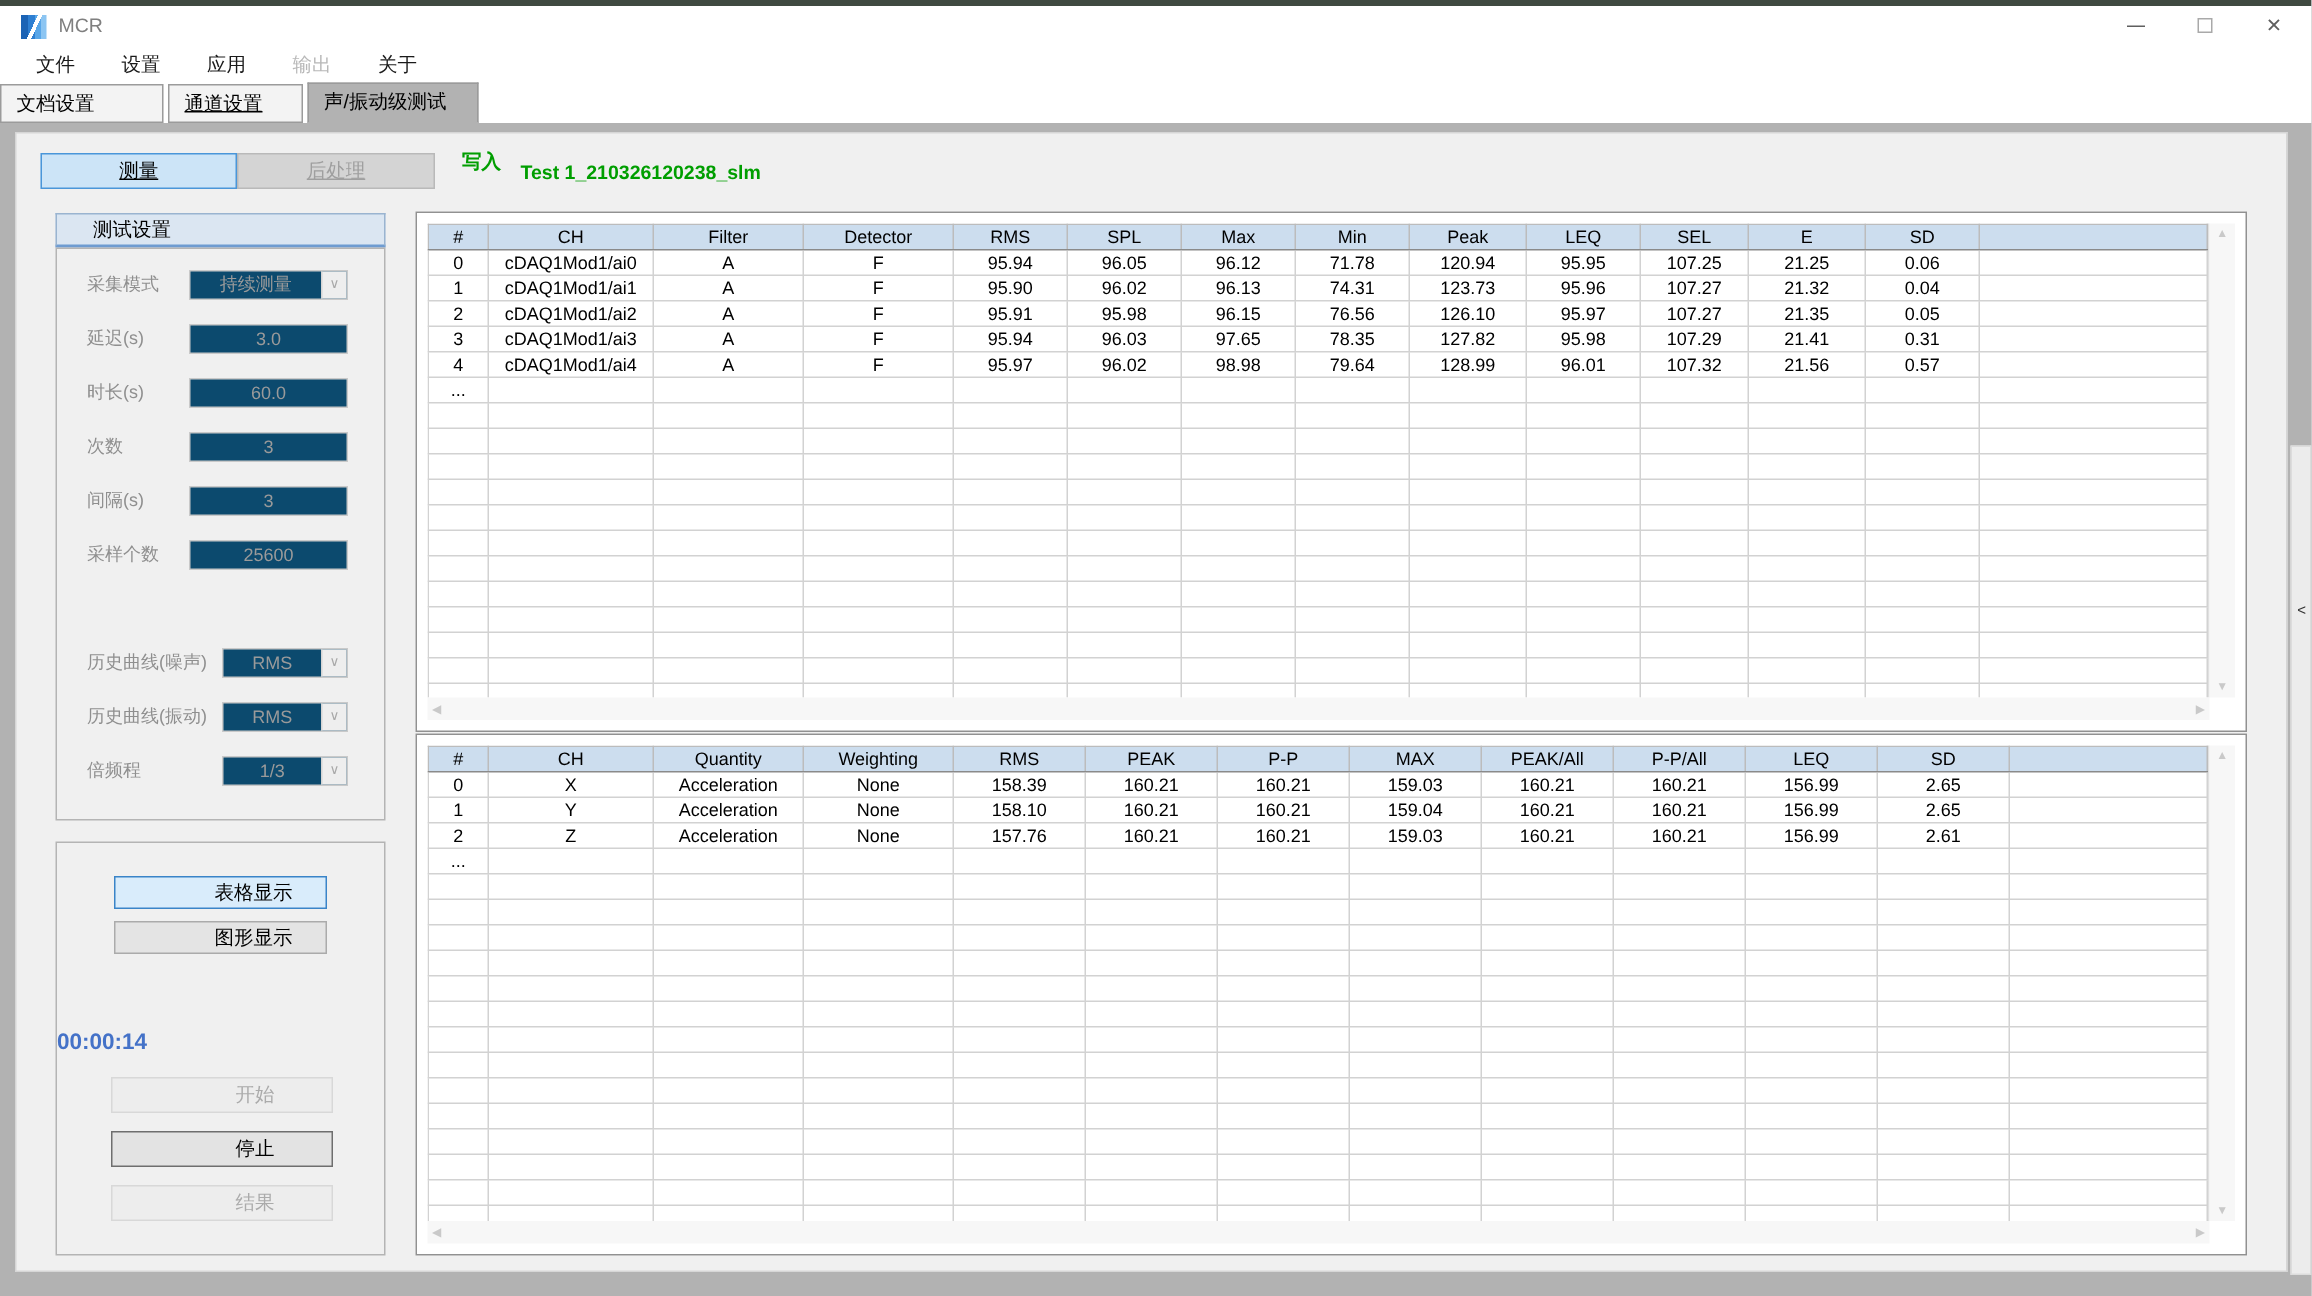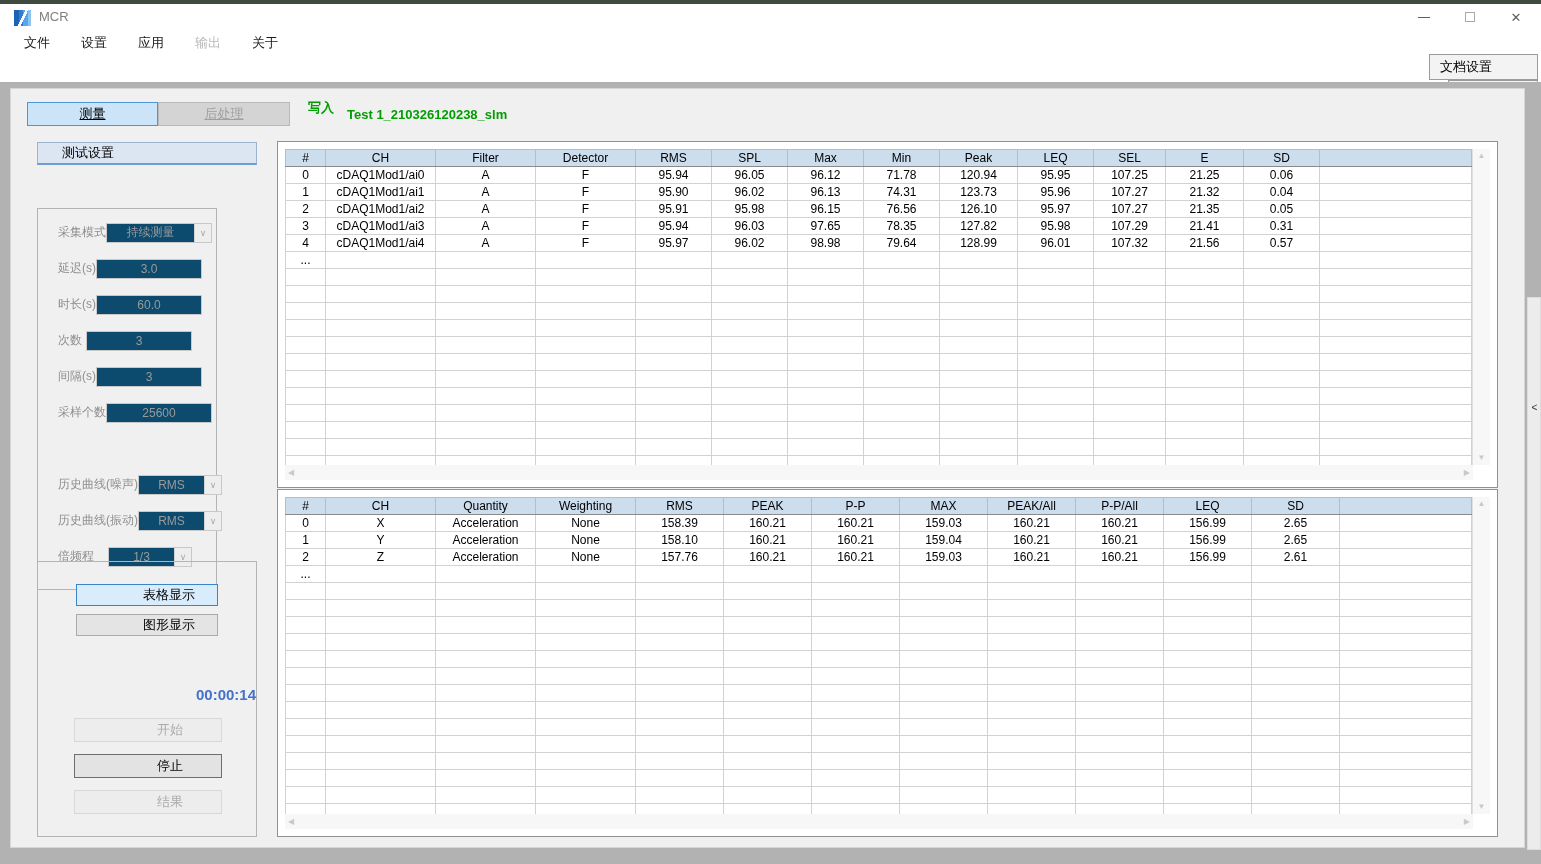--- a/index.html
+++ b/index.html
@@ -21,53 +21,53 @@
   .win-controls { position:absolute; right:2px; top:4px; display:flex; }
   .win-btn { width:46px; height:26px; display:flex; align-items:center; justify-content:center; color:#5f5f5f; }
   .min-glyph { width:12px; border-top:1px solid #5f5f5f; }
   .max-glyph { width:10px; height:10px; border:1px solid #a9a9a9; }
   .close-glyph { font-size:13px; color:#5f5f5f; }
   
   .menubar { position:absolute; left:0; top:32px; width:1541px; height:22px; background:#ffffff; display:flex; align-items:center; padding-left:12px; }
   .menu-item { padding:0 12px; margin-right:7px; font-size:13px; color:#1a1a1a; }
   .menu-item.disabled { color:#b8b8b8; }
   
-  .tabrow { position:absolute; left:0; top:54px; width:1541px; height:28px; background:#ffffff; display:flex; align-items:flex-end; padding-left:0;flex-direction:column; }
+  .tabrow { position:absolute; left:0; top:54px; width:1541px; height:28px; background:#ffffff; display:flex; align-items:flex-end; padding-left:0; }
   .tab { height:26px; line-height:24px; border:1px solid #9b9b9b; background:#f3f3f3; font-size:13px; padding-left:10px; margin-right:3px; }
   .tab-1 { width:109px; } .tab-2 { width:90px;text-decoration:underline; } .tab-3 { width:114px; }
   .tab.active { background:#b2b2b2; border-bottom:1px solid #b2b2b2; height:27px; }
   
   .content-bg { position:absolute; left:0; top:82px; width:1541px; height:782px; background:#b2b2b2; }
   .main-panel { position:absolute; left:10px; top:88px; width:1515px; height:760px; background:#f0f0f0; border:1px solid #d6d6d6; }
   
   .btn { display:flex; align-items:center; justify-content:center; font-size:13px;text-decoration:underline; }
   .measure-btn { position:absolute; left:16px; top:13px; width:131px; height:24px; background:#cce4f7; border:1px solid #4a96d9; }
   .post-btn { position:absolute; left:147px; top:13px; width:132px; height:24px; background:#d4d4d4; border:1px solid #b9b9b9; color:#9f9f9f; }
   .write-label { position:absolute; left:297px; top:10px; font-weight:bold; font-size:13px; color:#009e00; }
   .file-label  { position:absolute; left:336px; top:18px; font-weight:bold; font-size:13px; color:#009e00; }
   
   .settings-header { position:absolute; left:26px; top:53px; width:220px; height:23px; background:#dbe6f2;
     border:1px solid #9ab4d0; border-bottom:2px solid #6f9cd1; line-height:20px; padding-left:24px; font-size:13px; }
-  .settings-box { position:absolute; left:26px; top:76px; width:180px; height:382px; border:1px solid #b4b4b4; padding-top:13px;margin-top:43px; }
+  .settings-box { position:absolute; left:26px; top:76px; width:220px; height:382px; border:1px solid #b4b4b4; padding-top:13px; }
   .field-row { height:21px; margin-bottom:15px; display:flex; align-items:center; }
   .field-row.gap-top { margin-top:51px; }
   .field-label { margin-left:20px; flex:1; color:#8f8f8f; font-size:12px; white-space:nowrap; }
   .field-control { width:106px; height:20px; margin-right:24px; background:#0c4a6e; border:1px solid #c9c9c9;
     color:#9a9a9a; display:flex; align-items:center; justify-content:center; position:relative; font-size:12px; flex:none; }
   .field-control.narrow { width:84px; }
   .field-control .chev { position:absolute; right:0; top:0; width:17px; height:100%; background:#eeeeee;
     border-left:1px solid #d4d4d4; display:flex; align-items:center; justify-content:center; color:#a8a8a8; font-size:9px; }
   .field-control.dropdown { justify-content:flex-start; }
   .field-control.dropdown .val { width:calc(100% - 17px); text-align:center; }
   
   .control-box { position:absolute; left:26px; top:472px; width:220px; height:276px; border:1px solid #b4b4b4; }
   .cbtn { position:absolute; display:flex; align-items:center; justify-content:center; font-size:13px;padding-left:44px; }
   .table-display-btn { left:38px; top:22px; width:142px; height:22px; background:#d9ecfb; border:1px solid #3a84c8; }
   .graph-display-btn { left:38px; top:52px; width:142px; height:22px; background:#e4e4e4; border:1px solid #ababab; }
-  .timer { position:absolute; left:0; top:124px; width:100%; text-align:right; color:#4472c8; font-weight:bold; font-size:15px; }
+  .timer { position:absolute; left:0; top:124px; width:100%; text-align:left; color:#4472c8; font-weight:bold; font-size:15px; }
   .start-btn  { left:36px; top:156px; width:148px; height:24px; background:#ededed; border:1px solid #d8d8d8; color:#ababab; }
   .stop-btn   { left:36px; top:192px; width:148px; height:24px; background:#e3e3e3; border:1px solid #6e6e6e; }
   .result-btn { left:36px; top:228px; width:148px; height:24px; background:#ededed; border:1px solid #d8d8d8; color:#ababab; }
   
   .table-container { position:absolute; background:#ffffff; border:1px solid #919191; padding:7px; }
   .table-container.top    { left:266px; top:52px;  width:1221px; height:347px; }
   .table-container.bottom { left:266px; top:400px; width:1221px; height:348px; }
   .tc-inner { width:100%; height:100%; display:flex; flex-direction:column; }
   .tc-row { flex:1; display:flex; min-height:0; }
   .grid-area { flex:1; overflow:hidden; border-right:1px solid #e0e0e0; }

